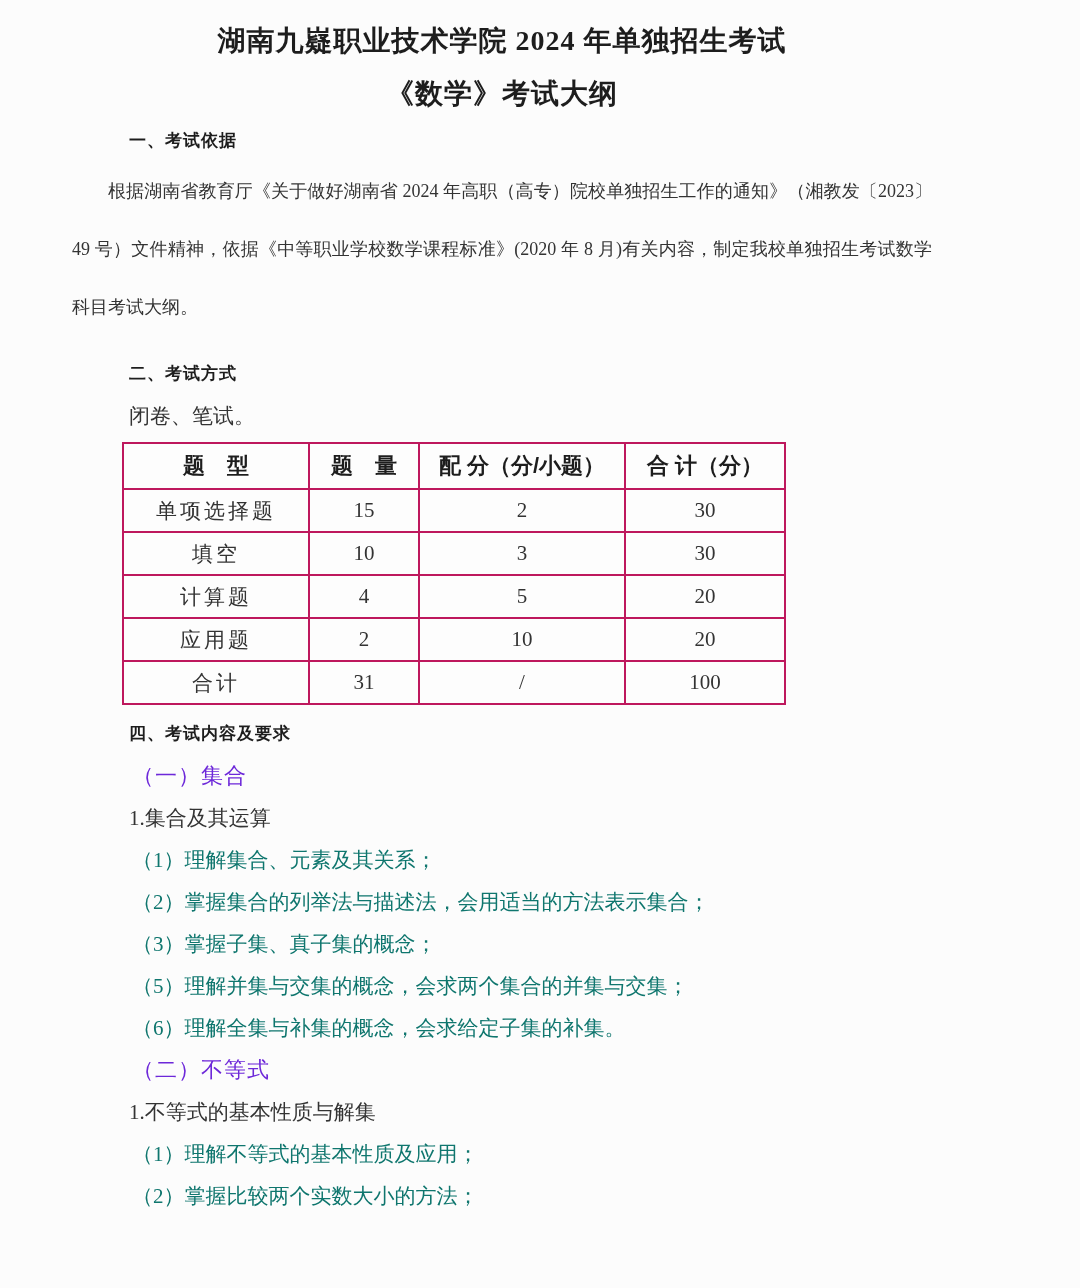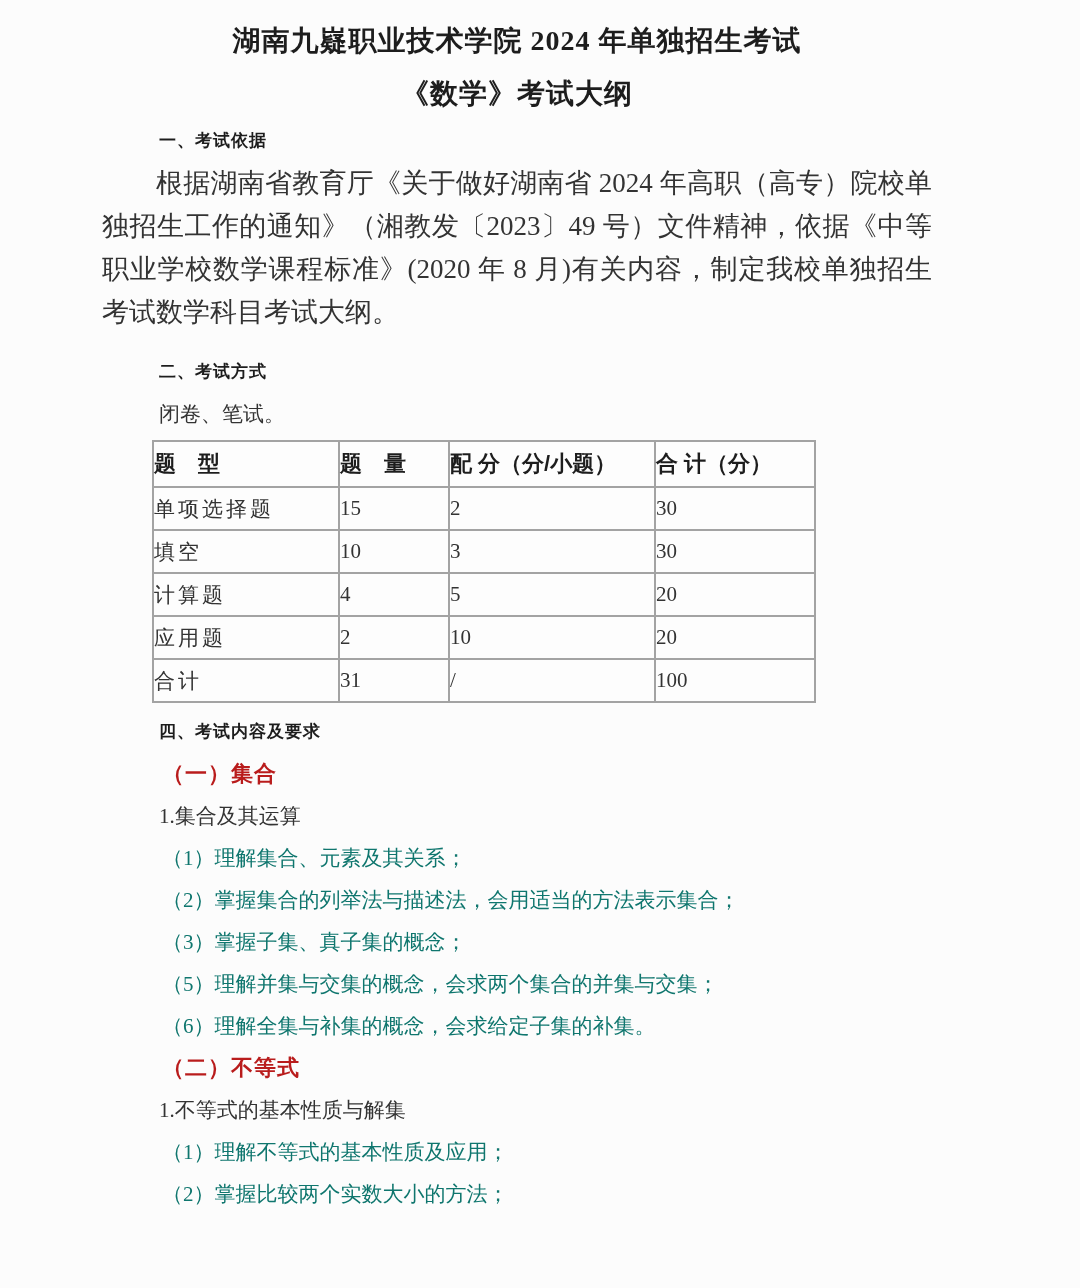--- a/index.html
+++ b/index.html
@@ -5,21 +5,21 @@
   html, body {
     margin: 0;
     padding: 0;
     background: #ffffff;
   }
   .page {
     position: relative;
     width: 1080px;
     height: 1288px;
     box-sizing: border-box;
-    padding: 14px 148px 0 102px;
+    padding: 14px 148px 0 72px;
     background: #fcfcfc;
     color: #2f2f2f;
     font-family: "Liberation Serif", "DejaVu Serif", serif;
     overflow: hidden;
   }
   .title-line {
     text-align: center;
     font-size: 28px;
     font-weight: bold;
     line-height: 53px;
@@ -32,30 +32,30 @@
     font-size: 17px;
     line-height: 42px;
     color: #1d1d1d;
     margin: 0 0 0 57px;
     letter-spacing: 1px;
   }
   .sec-heading.mt4 { margin-top: 17px; }
   .sec-heading.mt8 { margin-top: 8px; }
   .sub-heading {
     font-family: "Liberation Sans", "DejaVu Sans", sans-serif;
-    font-weight: bold;
+    font-weight: normal;
     font-size: 22px;
     line-height: 42px;
-    color: #b91c1c;
+    color: #6d28d9;
     margin: 0 0 0 60px;
     letter-spacing: 1px;
   }
   .para {
-    font-size: 27px;
-    line-height: 43px;
+    font-size: 18px;
+    line-height: 58px;
     margin: 0;
     text-align: justify;
     text-indent: 2em;
     color: #333333;
   }
   .plain-line {
     font-size: 21px;
     line-height: 42px;
     margin: 0 0 0 57px;
     color: #333333;
@@ -68,22 +68,22 @@
   }
   table.exam-table {
     border-collapse: collapse;
     table-layout: fixed;
     width: 662px;
     margin: 5px 0 6px 50px;
     background: #fdfdfd;
   }
   table.exam-table th,
   table.exam-table td {
-    border: 2px solid #a3a3a3;
-    text-align: left;
+    border: 2px solid #be185d;
+    text-align: center;
     vertical-align: middle;
     padding: 0;
   }
   table.exam-table th {
     font-family: "Liberation Sans", "DejaVu Sans", sans-serif;
     font-weight: bold;
     font-size: 22px;
     height: 44px;
     color: #1d1d1d;
   }

